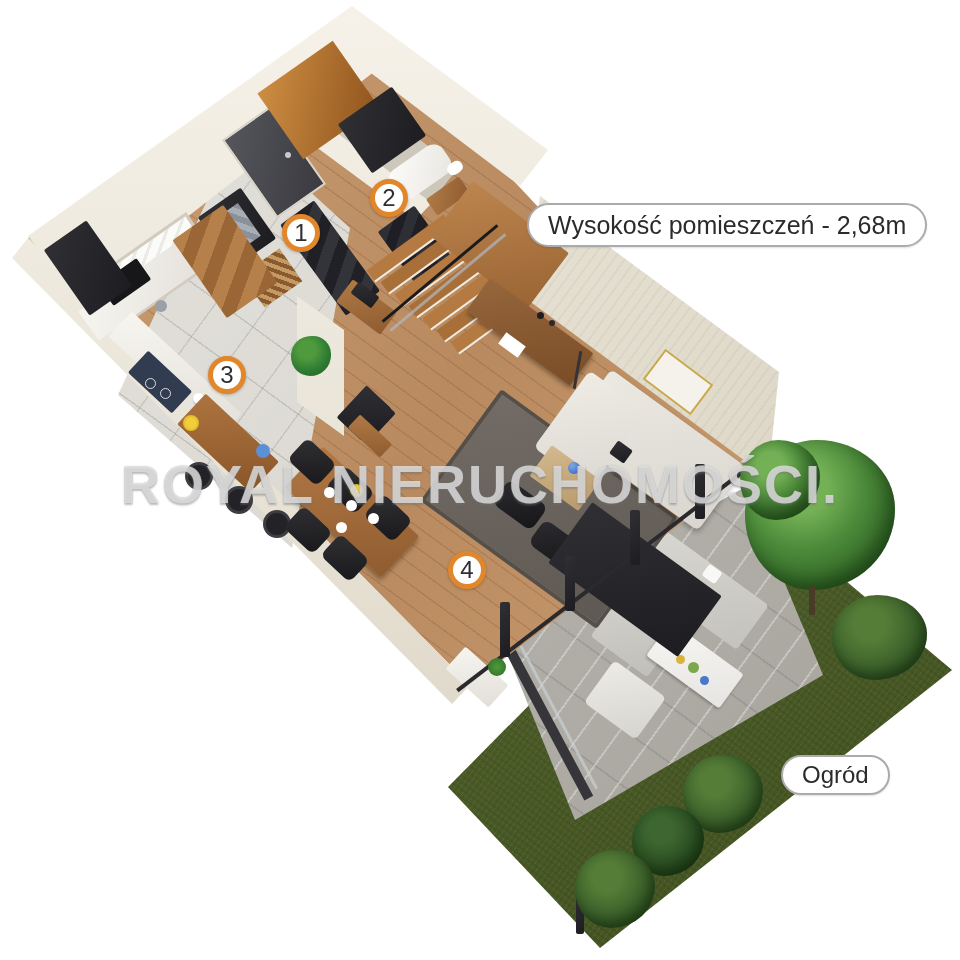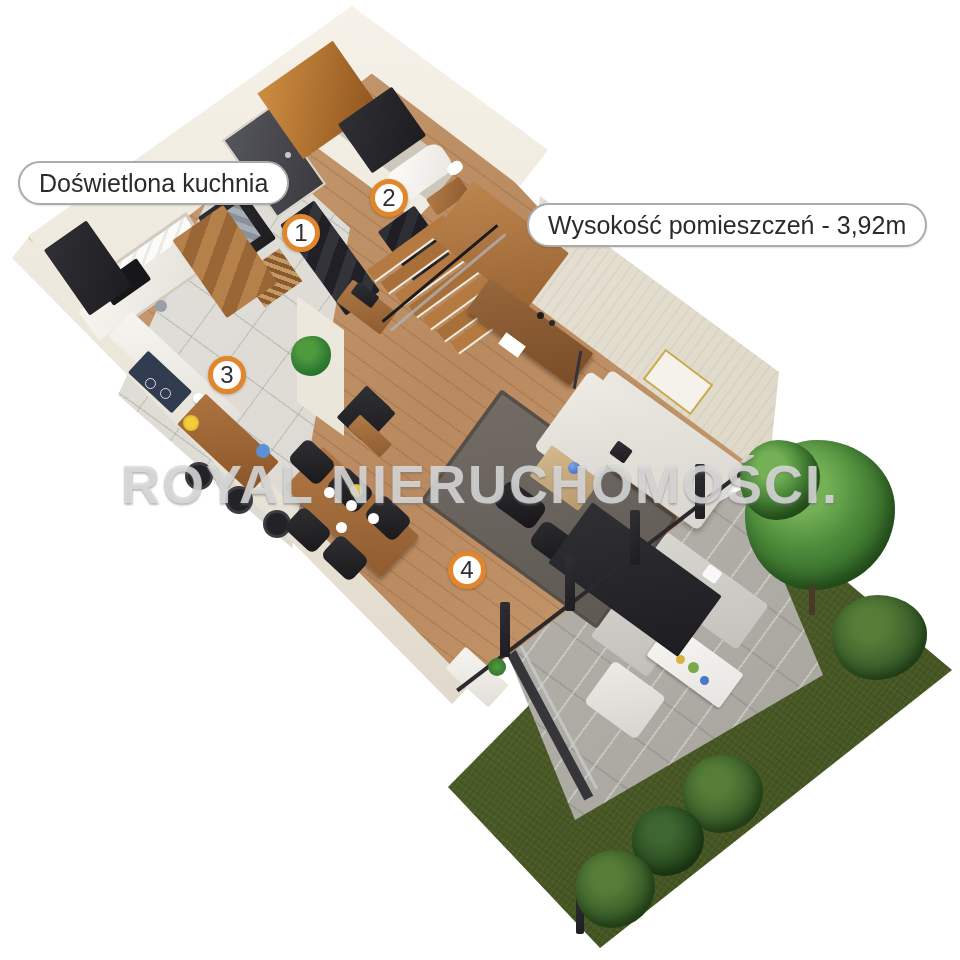--- a/index.html
+++ b/index.html
@@ -179,25 +179,25 @@
   <div class="abs tree blob" style="left:745px;top:440px;width:150px;height:150px;"></div>
   <div class="abs tree blob" style="left:740px;top:440px;width:80px;height:80px;"></div>
   <div class="abs" style="left:809px;top:585px;width:6px;height:30px;background:#4a3a28;"></div>
   <div class="abs bush blob" style="left:832px;top:595px;width:95px;height:85px;"></div>
   <div class="abs bush blob" style="left:683px;top:755px;width:80px;height:78px;"></div>
   <div class="abs bush blob" style="left:632px;top:806px;width:72px;height:70px;background:radial-gradient(circle at 40% 35%,#3d6630 0 20%,#2b4e22 55%,#1d3a16 90%);"></div>
   <div class="abs bush blob" style="left:575px;top:850px;width:80px;height:78px;"></div>
 
   <div id="watermark">ROYAL NIERUCHOMOŚCI.</div>
 
-  <div class="pill" style="left:18px;top:161px;height:40px;font-size:25px;">
-      <span>Doświetlona kuchnia</span>
+  <div class="pill" style="left:527px;top:203px;height:40px;font-size:25px;">
+      <span>Wysokość pomieszczeń - 2,68m</span>
     </div>
-  <div class="pill" style="left:527px;top:203px;height:40px;font-size:25px;">
-      <span>Wysokość pomieszczeń - 3,92m</span>
+  <div class="pill" style="left:781px;top:755px;height:36px;font-size:24px;">
+      <span>Ogród</span>
     </div>
 
   <div class="num" style="left:282px;top:214px;">1</div>
   <div class="num" style="left:370px;top:179px;">2</div>
   <div class="num" style="left:208px;top:356px;">3</div>
   <div class="num" style="left:448px;top:551px;">4</div>
 
 </div>
 
 </body></html>

